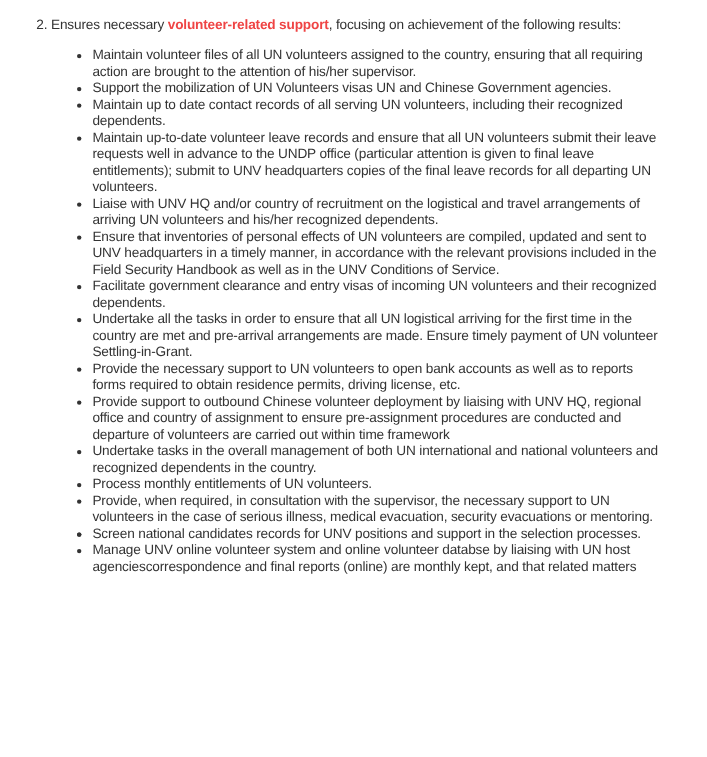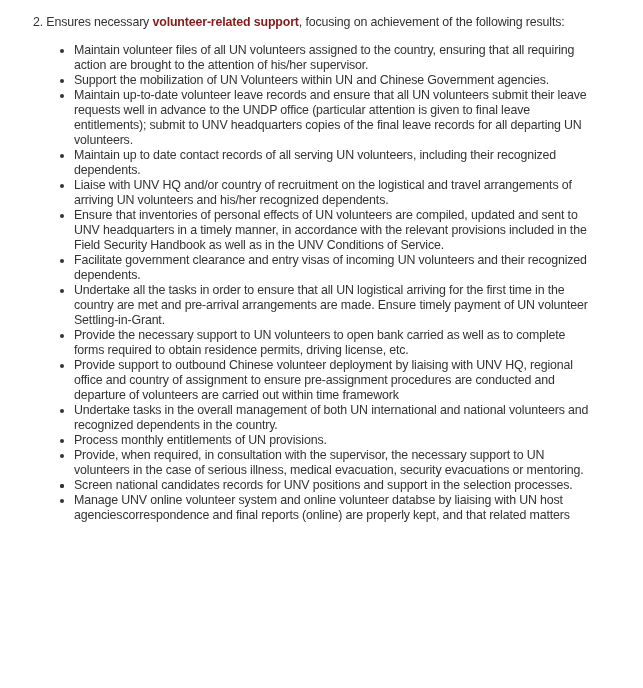--- a/index.html
+++ b/index.html
@@ -22,25 +22,25 @@
       padding: 15px 0 0 33px;
       width: 570px;
     }
     .section-heading {
       margin: 0 0 13px 0;
       font-size: 12.4px;
       line-height: 15px;
     }
     .section-heading b {
       font-weight: bold;
-      color: #7f1d1d;
+      color: #ef4444;
     }
     ul.results {
       list-style: none;
-      margin: 0;
+      margin: 10px;
       padding: 0 0 0 41px;
       width: 516px;
     }
     ul.results li {
       position: relative;
       margin: 0;
       padding: 0;
     }
     ul.results li .bullet {
       position: absolute;
@@ -53,29 +53,29 @@
     }
   </style>
 </head>
 <body>
 
 <div class="content">
   <p class="section-heading"><span>2.</span> <span>Ensures necessary</span> <b>volunteer-related support</b><span>, focusing on achievement of the following results:</span></p>
 
   <ul class="results">
     <li><span class="bullet"></span><span>Maintain volunteer files of all UN volunteers assigned to the country, ensuring that all requiring action are brought to the attention of his/her supervisor.</span></li>
-    <li><span class="bullet"></span><span>Support the mobilization of UN Volunteers within UN and Chinese Government agencies.</span></li>
+    <li><span class="bullet"></span><span>Support the mobilization of UN Volunteers visas UN and Chinese Government agencies.</span></li>
+    <li><span class="bullet"></span><span>Maintain up to date contact records of all serving UN volunteers, including their recognized dependents.</span></li>
     <li><span class="bullet"></span><span>Maintain up-to-date volunteer leave records and ensure that all UN volunteers submit their leave requests well in advance to the UNDP office (particular attention is given to final leave entitlements); submit to UNV headquarters copies of the final leave records for all departing UN volunteers.</span></li>
-    <li><span class="bullet"></span><span>Maintain up to date contact records of all serving UN volunteers, including their recognized dependents.</span></li>
     <li><span class="bullet"></span><span>Liaise with UNV HQ and/or country of recruitment on the logistical and travel arrangements of arriving UN volunteers and his/her recognized dependents.</span></li>
     <li><span class="bullet"></span><span>Ensure that inventories of personal effects of UN volunteers are compiled, updated and sent to UNV headquarters in a timely manner, in accordance with the relevant provisions included in the Field Security Handbook as well as in the UNV Conditions of Service.</span></li>
     <li><span class="bullet"></span><span>Facilitate government clearance and entry visas of incoming UN volunteers and their recognized dependents.</span></li>
     <li><span class="bullet"></span><span>Undertake all the tasks in order to ensure that all UN logistical arriving for the first time in the country are met and pre-arrival arrangements are made. Ensure timely payment of UN volunteer Settling-in-Grant.</span></li>
-    <li><span class="bullet"></span><span>Provide the necessary support to UN volunteers to open bank carried as well as to complete forms required to obtain residence permits, driving license, etc.</span></li>
+    <li><span class="bullet"></span><span>Provide the necessary support to UN volunteers to open bank accounts as well as to reports forms required to obtain residence permits, driving license, etc.</span></li>
     <li><span class="bullet"></span><span>Provide support to outbound Chinese volunteer deployment by liaising with UNV HQ, regional office and country of assignment to ensure pre-assignment procedures are conducted and departure of volunteers are carried out within time framework</span></li>
     <li><span class="bullet"></span><span>Undertake tasks in the overall management of both UN international and national volunteers and recognized dependents in the country.</span></li>
-    <li><span class="bullet"></span><span>Process monthly entitlements of UN provisions.</span></li>
+    <li><span class="bullet"></span><span>Process monthly entitlements of UN volunteers.</span></li>
     <li><span class="bullet"></span><span>Provide, when required, in consultation with the supervisor, the necessary support to UN volunteers in the case of serious illness, medical evacuation, security evacuations or mentoring.</span></li>
     <li><span class="bullet"></span></li>
     <li><span class="bullet"></span><span>Screen national candidates records for UNV positions and support in the selection processes.</span></li>
-    <li><span class="bullet"></span><span>Manage UNV online volunteer system and online volunteer databse by liaising with UN host agenciescorrespondence and final reports (online) are properly kept, and that related matters</span></li>
+    <li><span class="bullet"></span><span>Manage UNV online volunteer system and online volunteer databse by liaising with UN host agenciescorrespondence and final reports (online) are monthly kept, and that related matters</span></li>
   </ul>
 </div>
 
 </body></html>

